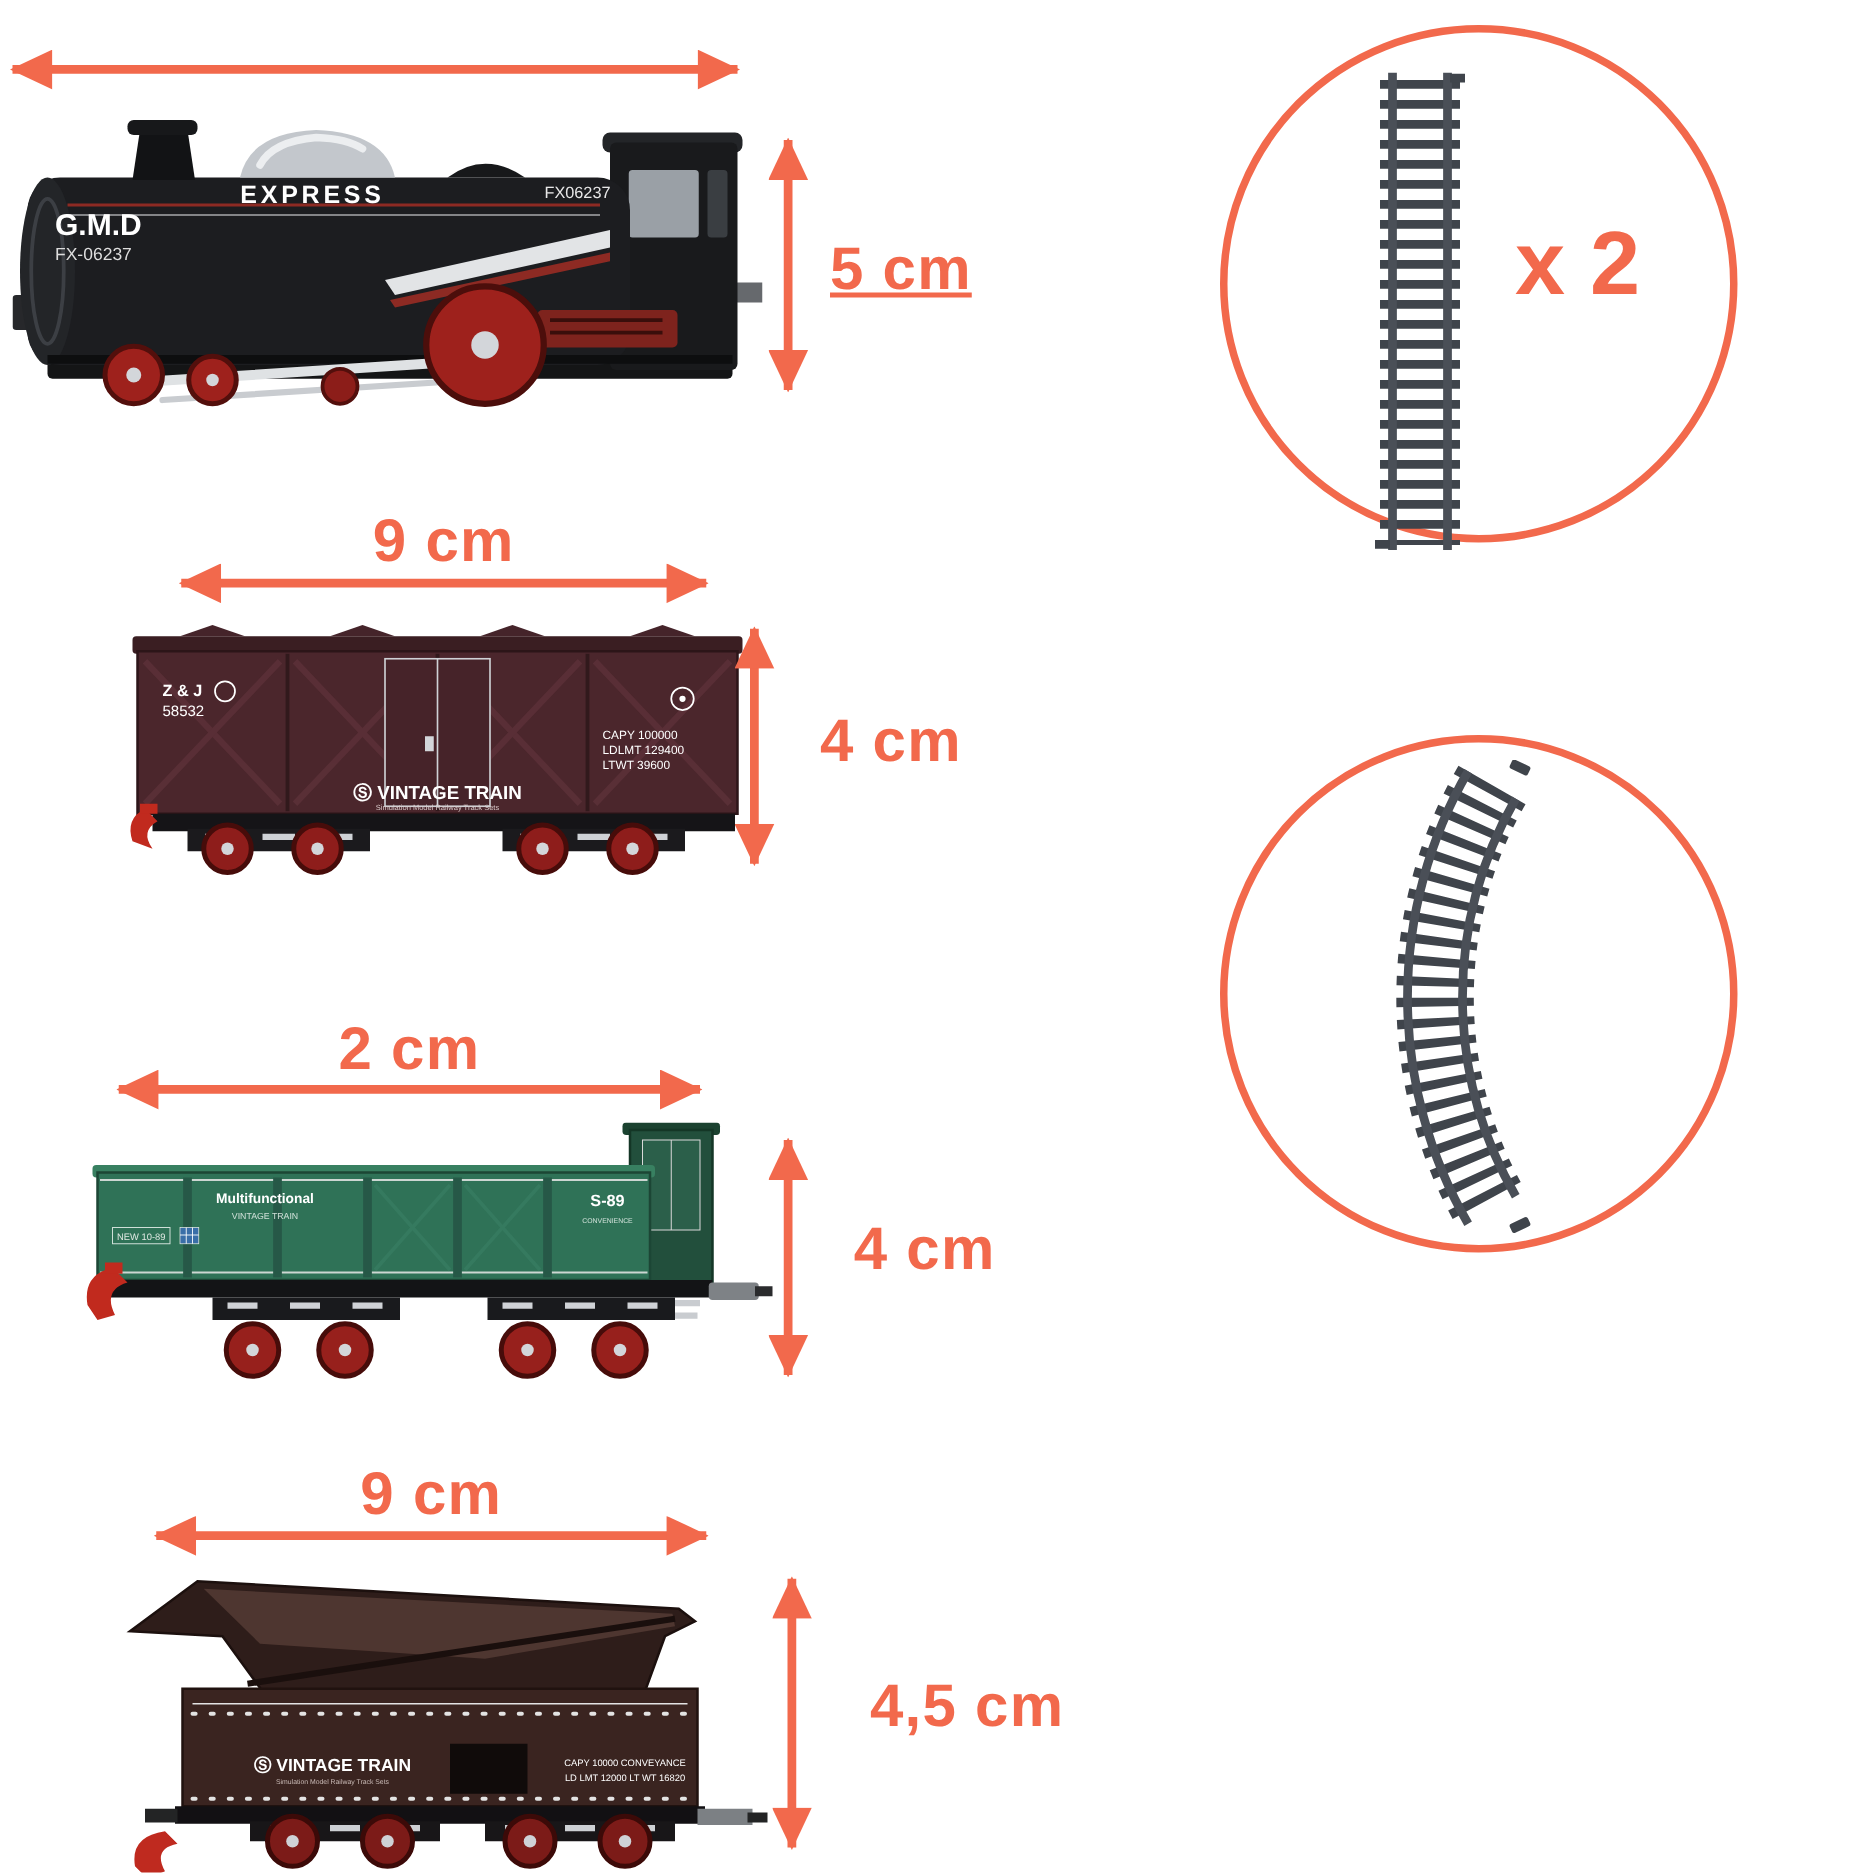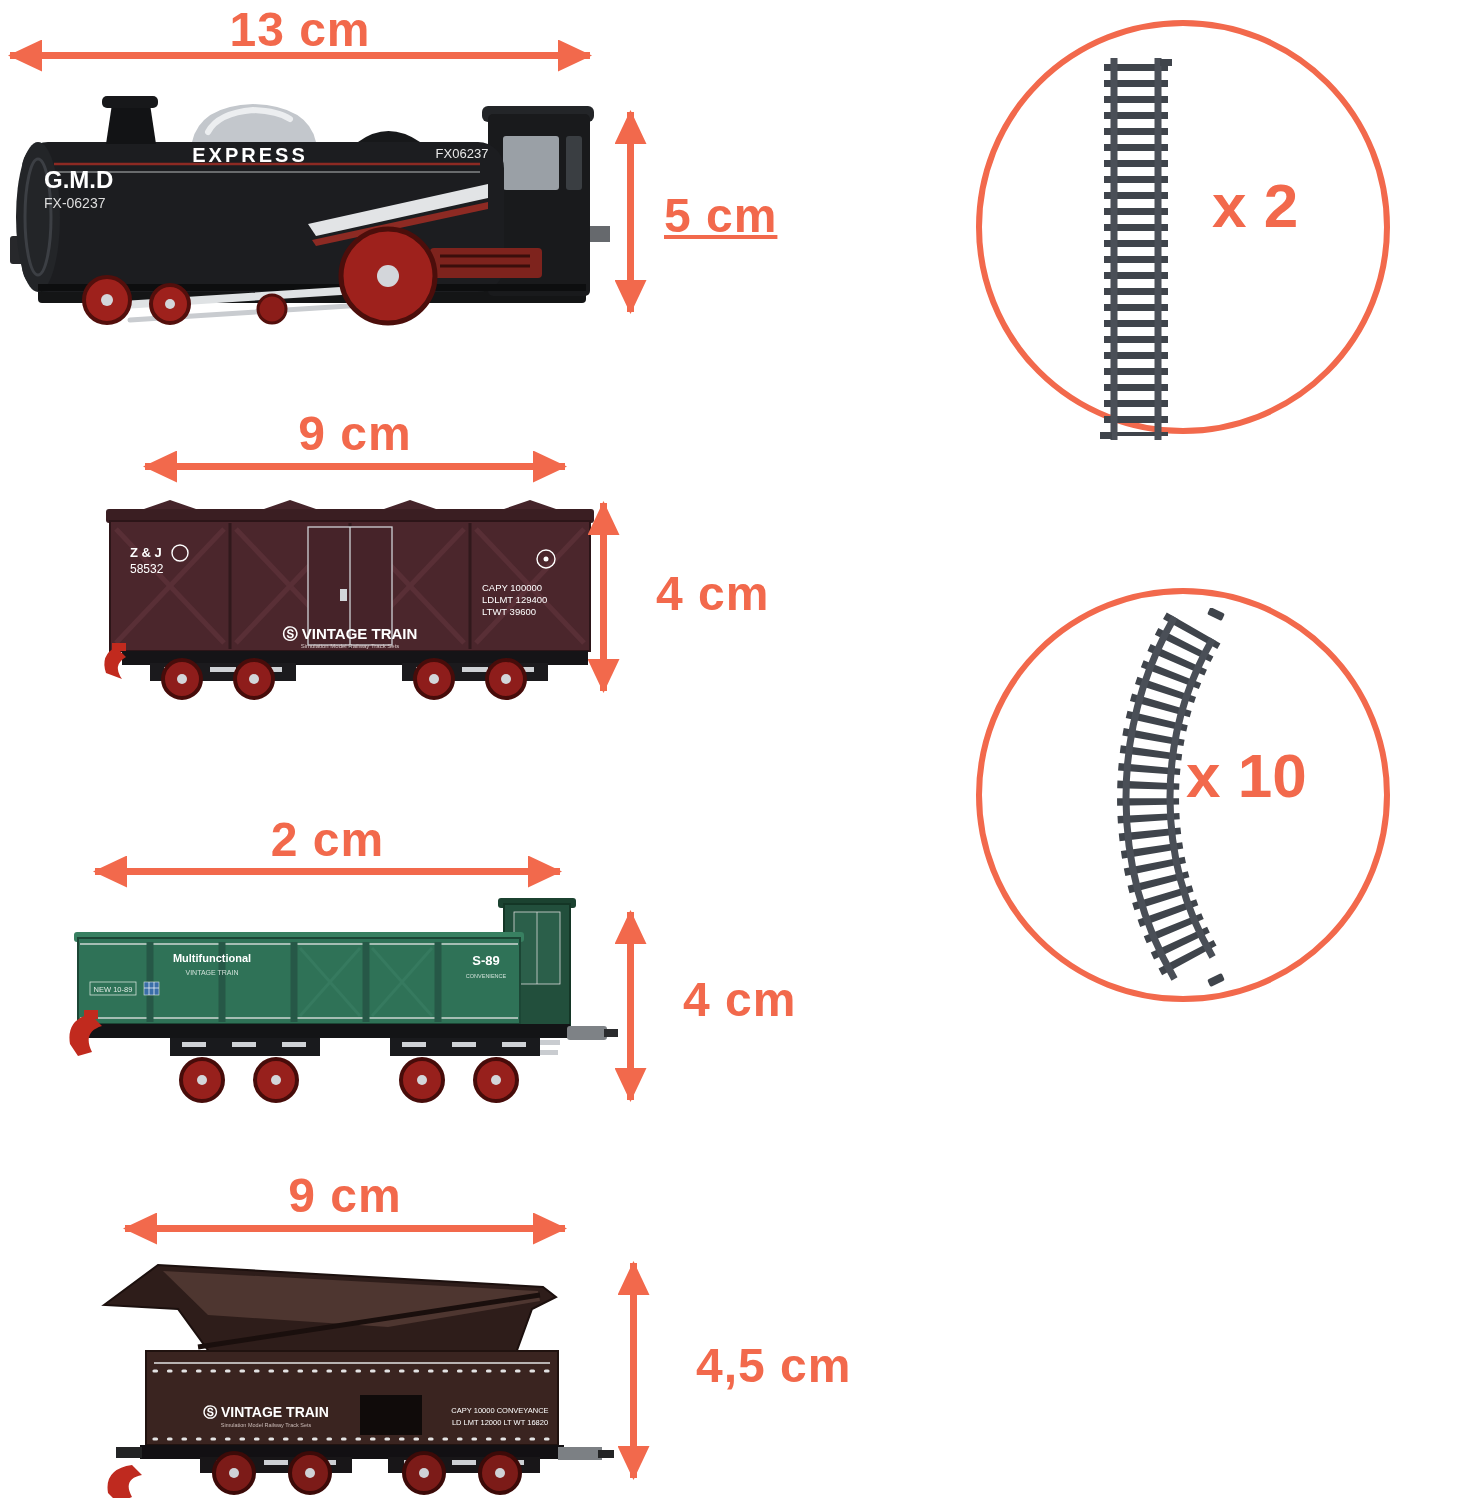--- a/index.html
+++ b/index.html
@@ -8,21 +8,21 @@
   .page {
     position:relative; width:1480px; height:1500px; background:#ffffff;
     font-family:"Liberation Sans", sans-serif; overflow:hidden;
   }
   .dim-label {
     position:absolute; color:var(--accent); font-weight:700; font-size:48px;
     letter-spacing:1px; white-space:nowrap;
   }
   .dim-label.centered { text-align:center; }
   .count-label {
-    position:absolute; color:var(--accent); font-weight:700; font-size:62px;
+    position:absolute; color:var(--accent); font-weight:700; font-size:72px;
     white-space:nowrap;
   }
   .dim-h { position:absolute; height:7px; background:var(--accent); }
   .dim-h::before, .dim-h::after {
     content:""; position:absolute; top:50%; width:34px; height:32px;
     background:var(--accent); transform:translateY(-50%);
   }
   .dim-h::before { left:-2px; clip-path:polygon(0 50%,100% 0,100% 100%); }
   .dim-h::after  { right:-2px; clip-path:polygon(100% 50%,0 0,0 100%); }
   .dim-v { position:absolute; width:7px; background:var(--accent); }
@@ -37,21 +37,20 @@
     position:absolute; width:414px; height:414px; border:6px solid var(--accent);
     border-radius:50%; background:#fff;
   }
   svg text { font-family:"Liberation Sans", sans-serif; }
 </style>
 </head>
 <body>
 
 <div class="page">
 
-  <div class="dim-label centered" style="left:10px;top:2px;width:580px;">13 cm</div>
   <div class="dim-h" style="left:10px;top:52px;width:580px;"></div>
 
   <svg class="abs" style="left:10px;top:88px;" width="600" height="245" viewBox="0 0 600 245">
     <g>
       <rect x="570" y="138" width="30" height="16" fill="#66696d"></rect>
       <rect x="0" y="148" width="14" height="28" rx="3" fill="#27282b"></rect>
       <rect x="28" y="193" width="548" height="22" rx="4" fill="#141516"></rect>
       <rect x="472" y="18" width="112" height="16" rx="6" fill="#232528"></rect>
       <rect x="478" y="26" width="102" height="182" rx="5" fill="#191a1c"></rect>
       <rect x="493" y="48" width="56" height="54" rx="3" fill="#9aa0a6"></rect>
@@ -295,15 +294,14 @@
   <div class="count-label" style="left:1212px;top:170px;">x 2</div>
 
   <div class="circle" style="left:976px;top:588px;"></div>
   <svg class="abs" style="left:1058px;top:608px;" width="200" height="380" viewBox="0 0 200 380">
     <path d="M135.6 20 A340 340 0 0 0 135.6 360" fill="none" stroke="#3f444b" stroke-width="62" stroke-dasharray="7 9.2"></path>
     <path d="M116.5 9 A362 362 0 0 0 116.5 371" fill="none" stroke="#4a4f57" stroke-width="7"></path>
     <path d="M154.6 31 A318 318 0 0 0 154.6 349" fill="none" stroke="#4a4f57" stroke-width="7"></path>
     <rect x="150" y="2" width="16" height="8" rx="2" transform="rotate(25 158 6)" fill="#3f444b"></rect>
     <rect x="150" y="368" width="16" height="8" rx="2" transform="rotate(-25 158 372)" fill="#3f444b"></rect>
   </svg>
-  <div class="count-label" style="left:1186px;top:740px;">x 10</div>
 
 </div>
 
 </body></html>

